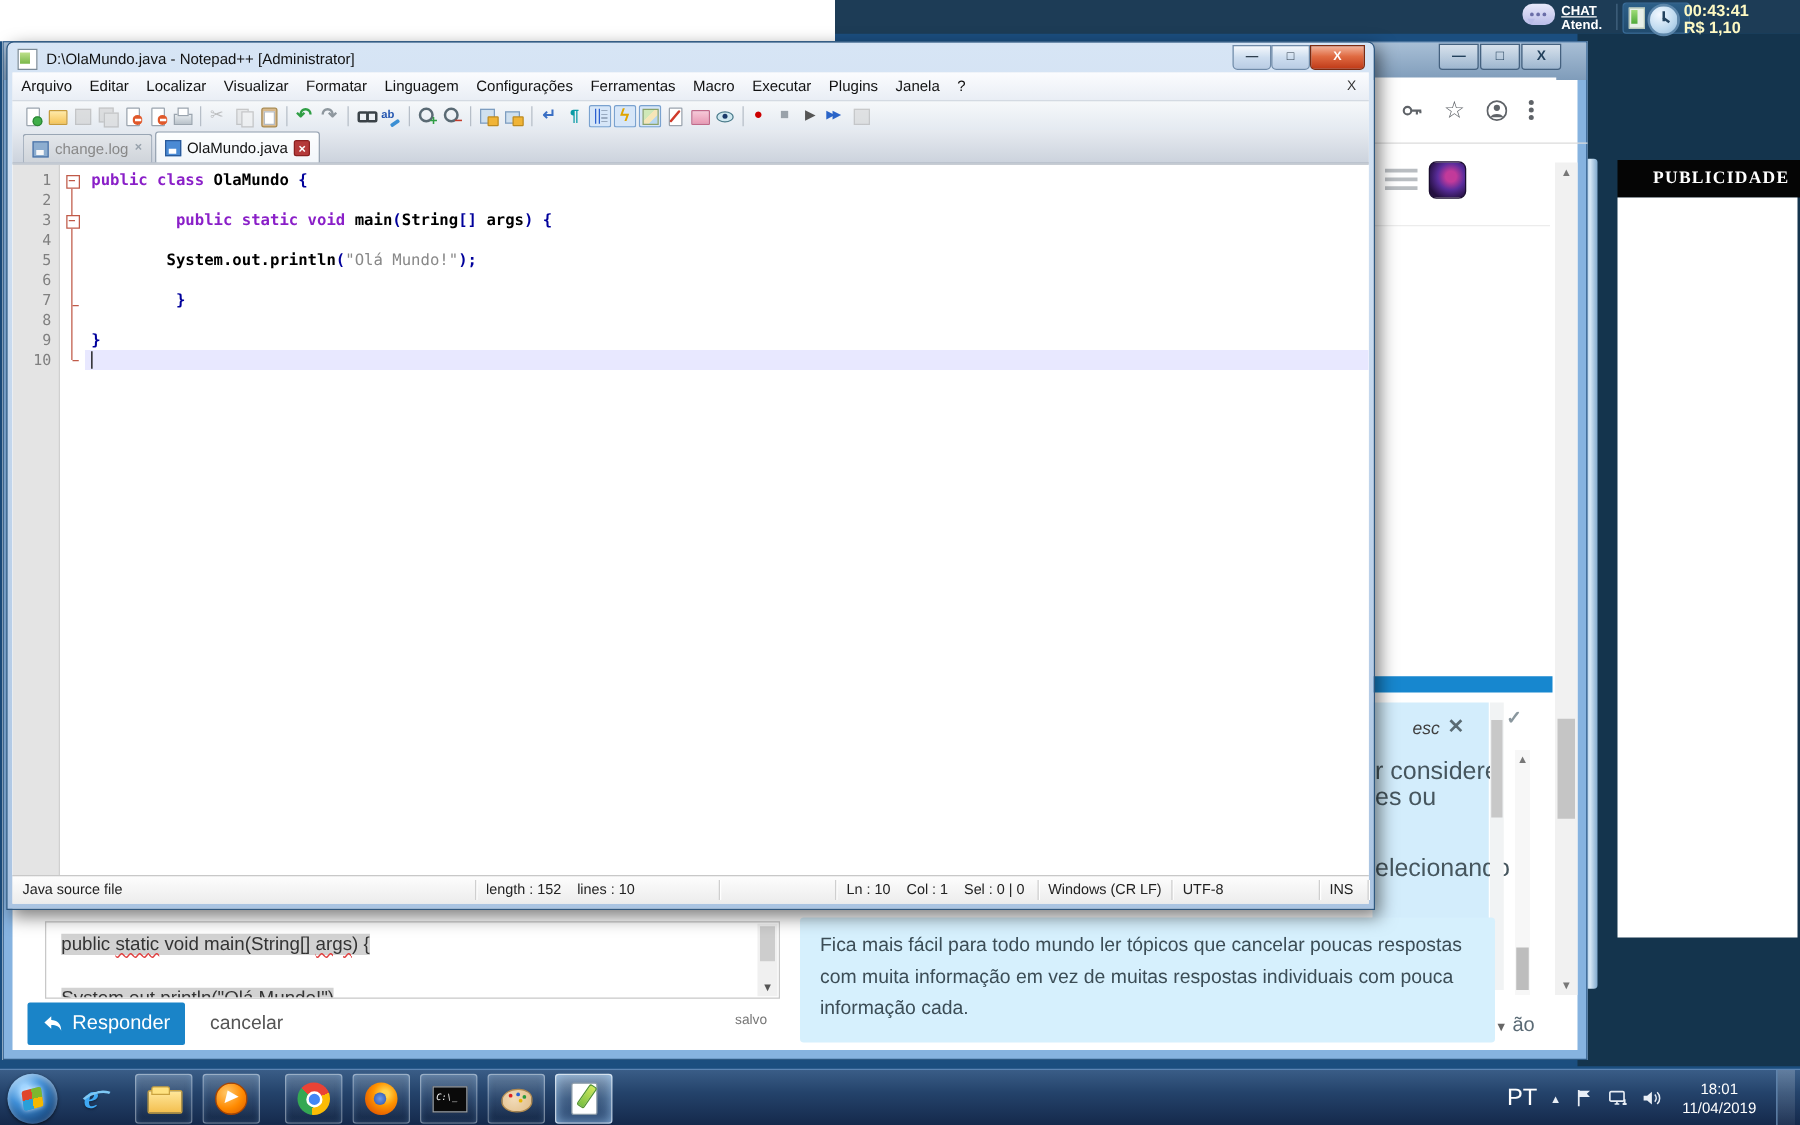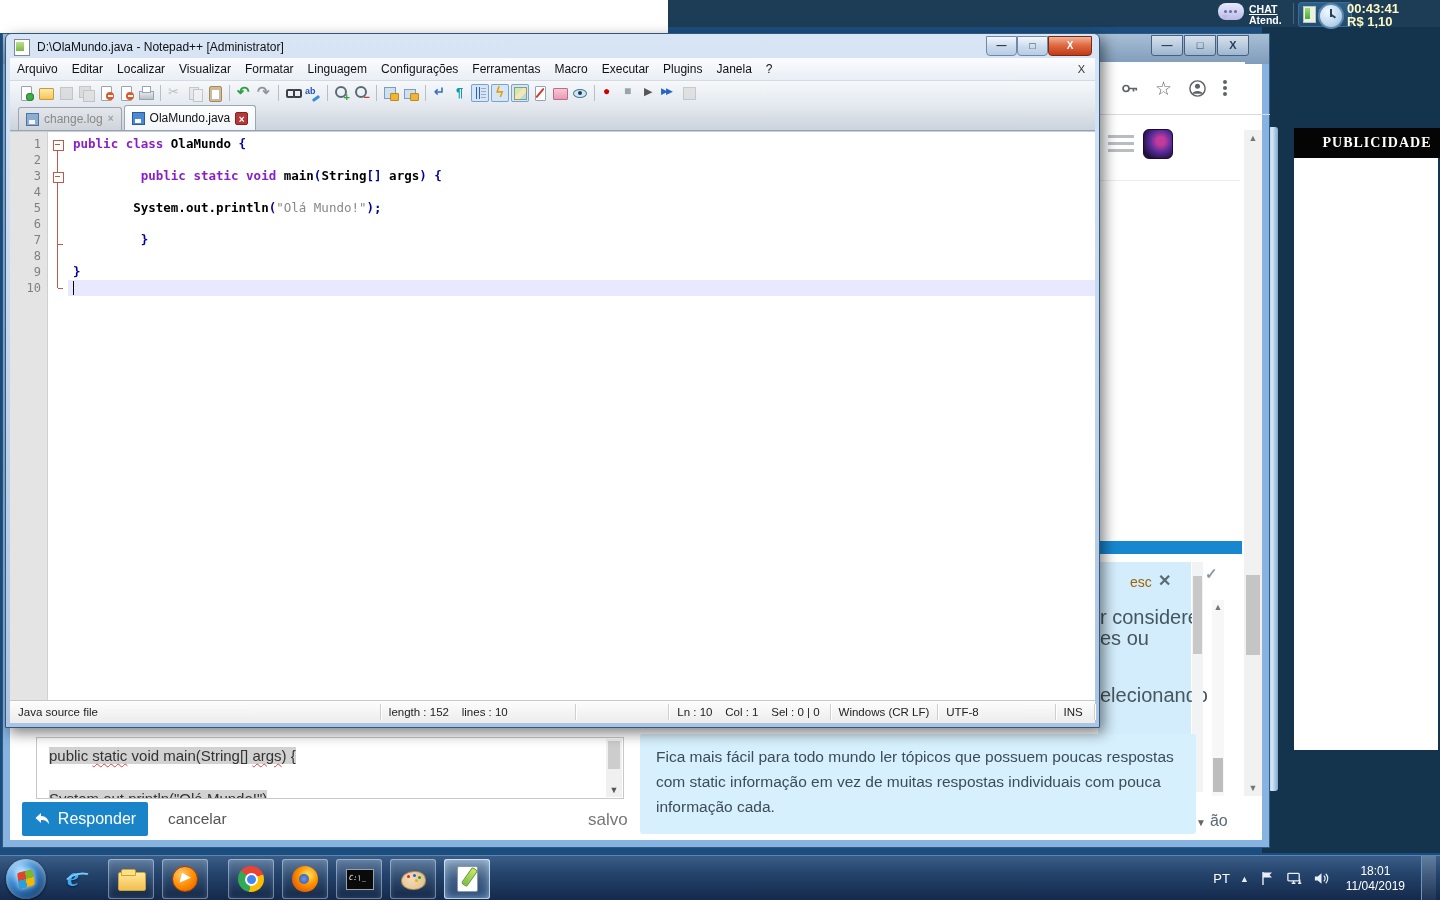--- a/index.html
+++ b/index.html
@@ -49,40 +49,40 @@
   #b-scroll{left:1244px;top:130px;width:18px;height:666px;background:#f1f1f1;z-index:2;}
   .sb-arrow{position:absolute;left:0;width:18px;font-size:9px;color:#777;text-align:center;}
   #b-thumb{position:absolute;left:2px;top:445px;width:14px;height:80px;background:#c5c5c5;}
   
   #pager{left:1098px;top:505px;width:144px;height:36px;background:#cde9f8;color:#1a75b5;text-align:center;line-height:36px;z-index:2;}
   #pager b{font-size:20px;}
   #pager span{font-size:13px;color:#5aa0cc;}
   #pager-bar{left:1098px;top:541px;width:144px;height:13px;background:#1787cf;z-index:2;}
   
   #tooltip{left:1098px;top:562px;width:93px;height:230px;background:#d3edfc;z-index:2;color:#46565e;}
-  #tooltip .esc{position:absolute;left:32px;top:12px;font-size:14px;color:#a16207;}
+  #tooltip .esc{position:absolute;left:32px;top:12px;font-size:14px;color:#404040;font-style:italic;}
   #tooltip .tx{position:absolute;left:60px;top:9px;font-size:16px;font-weight:bold;color:#5a6b73;}
   .tip-line{position:absolute;left:2px;font-size:20px;white-space:nowrap;}
   #tip-scroll1{left:1192px;top:562px;width:11px;height:230px;background:#f1f3f4;z-index:2;}
   #tip-thumb1{position:absolute;left:1px;top:14px;width:9px;height:78px;background:#c8c8c8;}
   #tip-check{left:1205px;top:565px;width:18px;height:18px;font-size:15px;font-weight:bold;color:#8a979e;z-index:2;}
   #tip-scroll2{left:1212px;top:600px;width:12px;height:196px;background:#f7f7f7;z-index:2;}
   #tip-thumb2{position:absolute;left:1px;bottom:4px;width:10px;height:34px;background:#bdbdbd;}
   
   #code-box{left:36px;top:737px;width:586px;height:60px;background:#fff;border:1px solid #c8c8c8;z-index:2;overflow:hidden;}
   .hl{background:#d2d2d2;color:#333;font-size:15px;white-space:pre;}
   #code-box .l1{position:absolute;left:12px;top:9px;}
   .sq{text-decoration:underline wavy #e04040 1px;text-underline-offset:2px;}
   #code-box .l2{position:absolute;left:12px;top:52px;height:8px;overflow:hidden;}
   #cb-scroll{position:absolute;right:1px;top:1px;width:16px;height:58px;background:#f0f0f0;}
   #cb-thumb{position:absolute;left:2px;top:2px;width:12px;height:28px;background:#cdcdcd;}
   #cb-down{position:absolute;left:0;bottom:2px;width:16px;text-align:center;font-size:9px;color:#555;}
   #reply-btn{left:22px;top:802px;width:126px;height:34px;background:#1a84c8;border-radius:2px;color:#fff;z-index:2;display:flex;align-items:center;justify-content:center;gap:8px;font-size:16px;}
   #cancel-link{left:168px;top:810px;font-size:15.5px;color:#555;z-index:2;}
-  #saved-label{left:588px;top:810px;font-size:17px;color:#777;z-index:2;}
+  #saved-label{left:588px;top:810px;font-size:11px;color:#777;z-index:2;}
   #note-box{left:640px;top:734px;width:556px;height:100px;background:#d6f0fd;border-radius:3px;color:#3c4d56;font-size:15.5px;line-height:25px;padding:10px 16px;box-sizing:border-box;z-index:2;}
   #cutoff{left:1196px;top:812px;font-size:16px;color:#5a6a75;z-index:2;}
   #cutoff .dn{font-size:10px;color:#666;margin-right:4px;}
   
   #npp{left:5px;top:33px;width:1093px;height:693px;z-index:3;background:linear-gradient(#d7e5f5,#aac4e2);border:1px solid #30587f;border-radius:6px 6px 0 0;box-shadow:4px 5px 14px rgba(0,0,0,.5);}
   #npp-title{position:absolute;left:8px;top:4px;height:18px;display:flex;align-items:center;gap:7px;font-size:12px;color:#111;}
   .npp-doc-ico{width:14px;height:15px;background:#fff;border:1px solid #7a8a98;position:relative;}
   .npp-doc-ico::after{content:"";position:absolute;left:1px;top:2px;width:8px;height:9px;background:linear-gradient(#bde08a,#7ab84a);}
   #npp-controls{right:7px;top:2px;position:absolute;display:flex;}
   .np-btn{width:29px;height:18px;margin-left:0;border:1px solid #6f8aa8;border-radius:0 0 4px 4px;background:linear-gradient(#f4f8fc,#cdddef 50%,#b9cce4);color:#2a3a4a;font-size:10px;font-weight:bold;text-align:center;line-height:17px;}
@@ -188,21 +188,21 @@
   .tb-chrome::after{content:"";position:absolute;left:8px;top:8px;width:9px;height:9px;border-radius:50%;background:#4286f5;border:2.5px solid #fff;}
   .tb-ff::before{content:"";position:absolute;left:1px;top:1px;width:26px;height:26px;border-radius:50%;background:radial-gradient(circle at 62% 35%,#ffd24a 0 12%,#ff9500 40%,#e66000 75%,#c44a00);}
   .tb-ff::after{content:"";position:absolute;left:8px;top:9px;width:10px;height:10px;border-radius:50%;background:radial-gradient(#6a9ae8,#2a50a8);}
   .tb-cmd::before{content:"";position:absolute;left:1px;top:4px;width:26px;height:19px;background:#0a0a0a;border:1px solid #9aa2aa;}
   .tb-cmd-txt{position:absolute;left:4px;top:9px;color:#fff;font-family:"DejaVu Sans Mono",monospace;font-size:7px;}
   .tb-paint::before{content:"";position:absolute;left:2px;top:6px;width:23px;height:17px;background:radial-gradient(circle at 40% 40%,#f2dcba,#e0bc86);border:1px solid #b08a50;border-radius:55% 45% 50% 50%;}
   .tb-paint::after{content:"";position:absolute;left:8px;top:10px;width:3px;height:3px;border-radius:50%;background:#d22;box-shadow:6px -1px 0 #2a62d4,11px 1px 0 #2a9a3a,8px 4px 0 #e8b400;}
   .tb-npp::before{content:"";position:absolute;left:4px;top:1px;width:19px;height:24px;background:#fff;border:1px solid #8a9aa8;border-radius:2px;}
   .tb-npp::after{content:"";position:absolute;left:13px;top:2px;width:5px;height:18px;background:linear-gradient(#cfe85a,#7ac043);border:1px solid #55962f;border-radius:2px;transform:rotate(35deg);}
   #tray{margin-left:auto;display:flex;align-items:center;gap:10px;color:#fff;padding-right:4px;}
-  #tray-lang{font-size:13px;}
+  #tray-lang{font-size:19px;}
   #tray-caret{font-size:9px;color:#e8eef5;}
   .tray-ico{width:17px;height:17px;display:inline-block;}
   #tray-clock{text-align:center;font-size:12px;line-height:15px;margin:0 6px;}
   #show-desktop{width:14px;height:45px;background:linear-gradient(rgba(255,255,255,.2),rgba(255,255,255,.05));border-left:1px solid #6f93ba;}
   
   .nosel{user-select:none;}
 </style>
 </head>
 <body>
 
@@ -275,21 +275,21 @@
     </div>
   </div>
   <div class="abs" id="reply-btn">
     <svg width="16" height="14" viewBox="0 0 16 14">
         <path d="M7 1L1.5 6 7 11V8c4.2 0 6.5 1.2 8 4.5C15 7 11.5 4 7 4z" fill="#fff"></path>
       </svg>
     <span>Responder</span>
   </div>
   <div class="abs" id="cancel-link">cancelar</div>
   <div class="abs" id="saved-label">salvo</div>
-  <div class="abs" id="note-box">Fica mais fácil para todo mundo ler tópicos que possuem poucas respostas com static informação em vez de muitas respostas individuais com pouca informação cada.</div>
+  <div class="abs" id="note-box">Fica mais fácil para todo mundo ler tópicos que cancelar poucas respostas com muita informação em vez de muitas respostas individuais com pouca informação cada.</div>
   <div class="abs" id="cutoff"><span class="dn">▼</span><span>ão</span></div>
 
   <div class="abs" id="npp">
     <div id="npp-title">
       <span class="npp-doc-ico"></span>
       <span>D:\OlaMundo.java - Notepad++ [Administrator]</span>
     </div>
     <div id="npp-controls">
       <div class="np-btn">—</div>
       <div class="np-btn">□</div>

